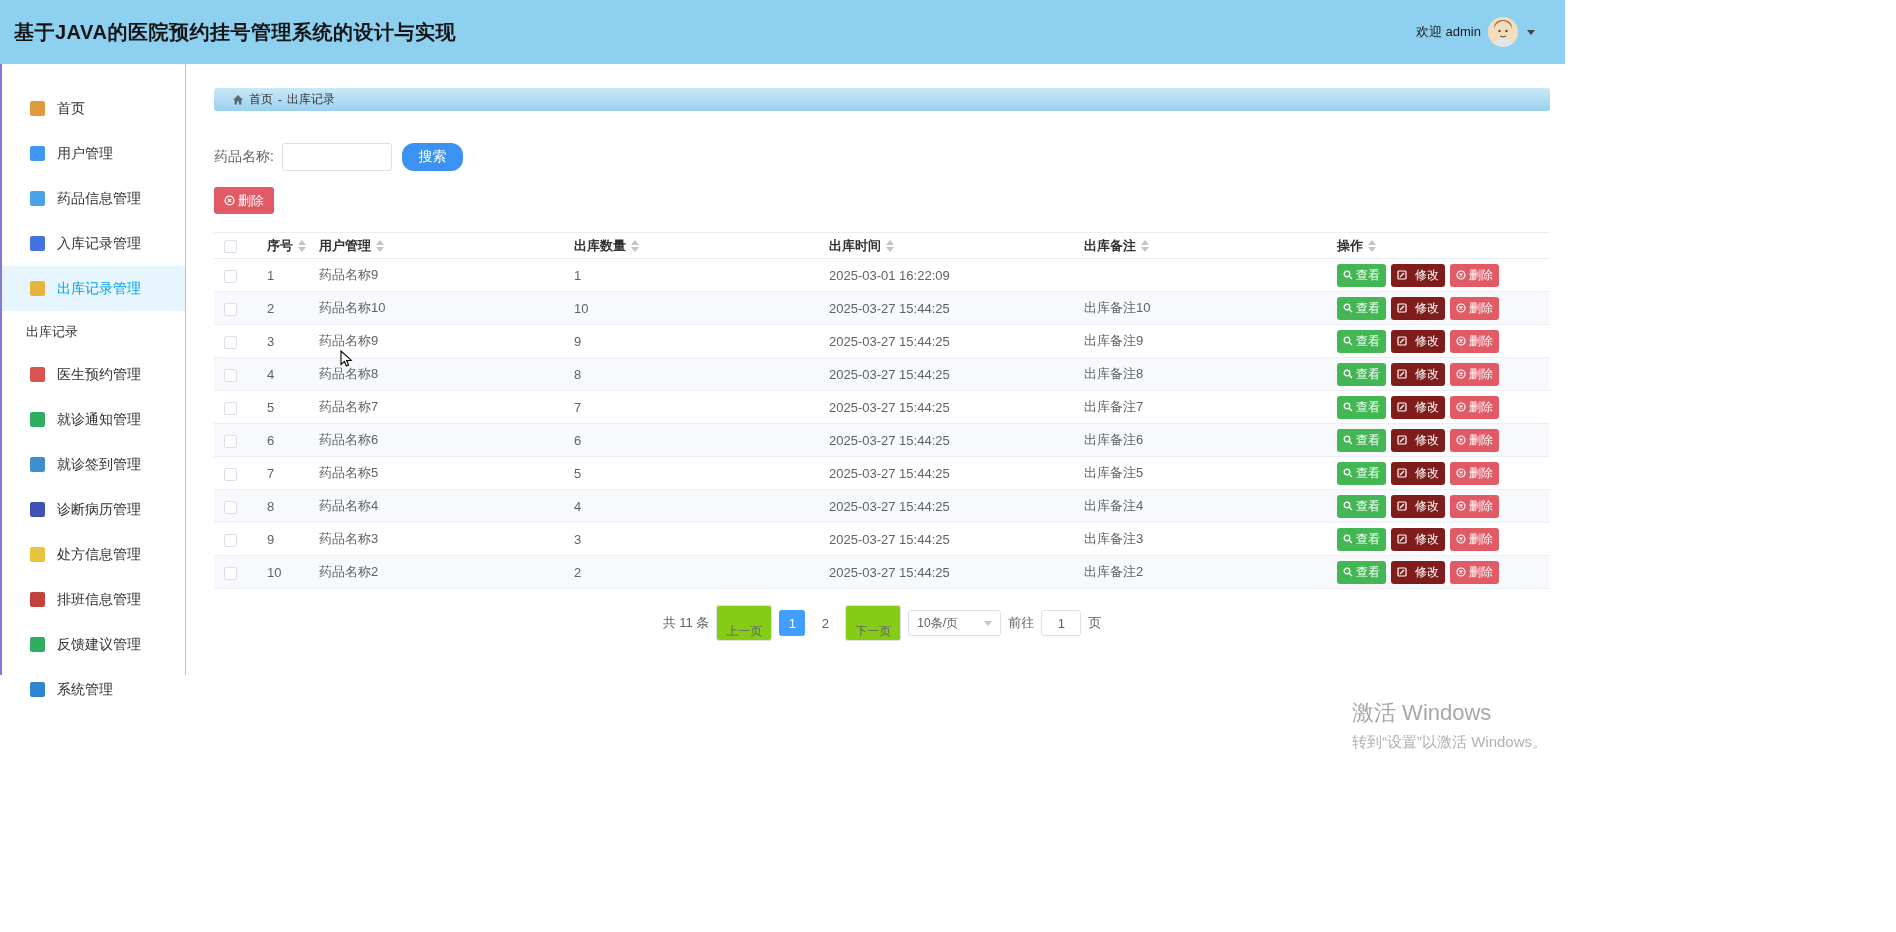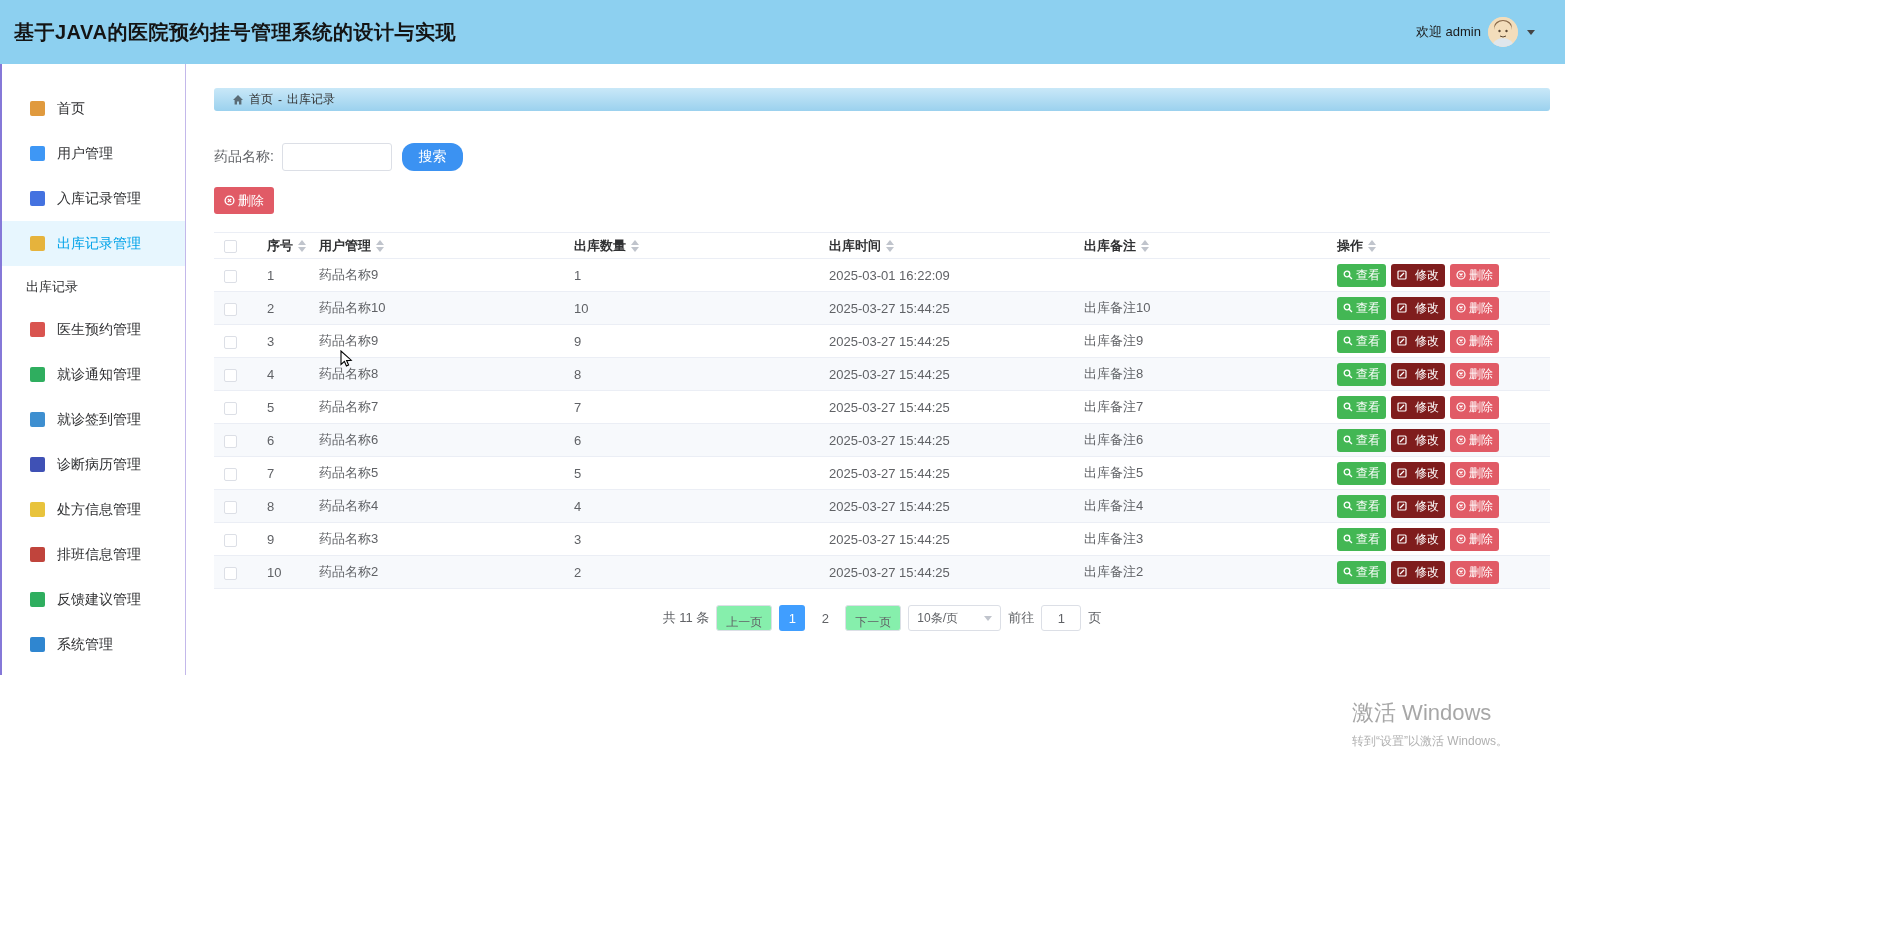--- a/index.html
+++ b/index.html
@@ -49,31 +49,31 @@
   .caret .up { width:0; height:0; border-left:4px solid transparent; border-right:4px solid transparent; border-bottom:5px solid #c0c4cc; margin-bottom:2px; }
   .caret .down { width:0; height:0; border-left:4px solid transparent; border-right:4px solid transparent; border-top:5px solid #c0c4cc; }
   .act-btn { display:inline-flex; align-items:center; gap:3px; border:none; border-radius:3px; color:#fff; font-size:12px; padding:3px 6px; margin-right:5px; cursor:pointer; vertical-align:middle; }
   .act-btn.view { background:#43b754;justify-content:space-between; }
   .act-btn.edit { background:#7f1d1d;gap:8px; }
   .act-btn.del  { background:#e15b66; }
   .act-ic { display:inline-flex; }
 
   
   .pagination { margin-top:16px; width:1336px; display:flex; align-items:center; justify-content:center; gap:7px; font-size:13px; color:#606266; }
-  .pg-btn { height:26px; padding:8px 9px; background:#86efac; border:1px solid #dcdfe6; border-radius:3px; font-size:12px; color:#606266; cursor:pointer; }
+  .pg-btn { height:26px; padding:17px 9px; background:#84cc16; border:1px solid #dcdfe6; border-radius:3px; font-size:12px; color:#606266; cursor:pointer; }
   .pg-num { min-width:26px; height:26px; border:none; background:transparent; font-size:13px; color:#606266; cursor:pointer; }
   .pg-num.active { background:#409eff; color:#fff; border-radius:3px; }
   .pg-select { width:93px; height:26px; border:1px solid #dcdfe6; border-radius:3px; display:flex; align-items:center; justify-content:space-between; padding:0 8px; font-size:12px; color:#606266; cursor:pointer; background:#fff; }
   .pg-chev { width:0; height:0; border-left:4px solid transparent; border-right:4px solid transparent; border-top:5px solid #c0c4cc; }
   .pg-input { width:40px; height:26px; border:1px solid #dcdfe6; border-radius:3px; text-align:center; font-size:13px; color:#606266; outline:none; }
 
   
   .watermark { position:absolute; left:1352px; top:698px; color:#a7a7a7; }
   .watermark .l1 { font-size:22px; }
-  .watermark .l2 { font-size:12px; margin-top:5px; color:#b0b0b0; }
+  .watermark .l2 { font-size:15px; margin-top:5px; color:#b0b0b0; }
 
   
   .cursor { position:absolute; left:337px; top:350px; z-index:10; pointer-events:none; }
 </style>
 </head>
 <body>
 
 <div class="app">
 
   <header class="topbar">
@@ -97,20 +97,24 @@
   <div class="body">
     <aside class="sidebar">
       <nav id="sidebar-nav">
           <div class="side-item">
             <span class="side-icon" style="background: rgb(224, 154, 62);"></span>
             <span>首页</span>
           </div>
           <div class="side-item">
             <span class="side-icon" style="background: rgb(62, 151, 245);"></span>
             <span>用户管理</span>
+          </div>
+          <div class="side-item">
+            <span class="side-icon" style="background: rgb(74, 163, 232);"></span>
+            <span>药品信息管理</span>
           </div>
           <div class="side-item">
             <span class="side-icon" style="background: rgb(68, 114, 224);"></span>
             <span>入库记录管理</span>
           </div>
           <div class="side-item active">
             <span class="side-icon" style="background: rgb(230, 179, 60);"></span>
             <span>出库记录管理</span>
           </div>
           <div class="side-section">出库记录</div>

